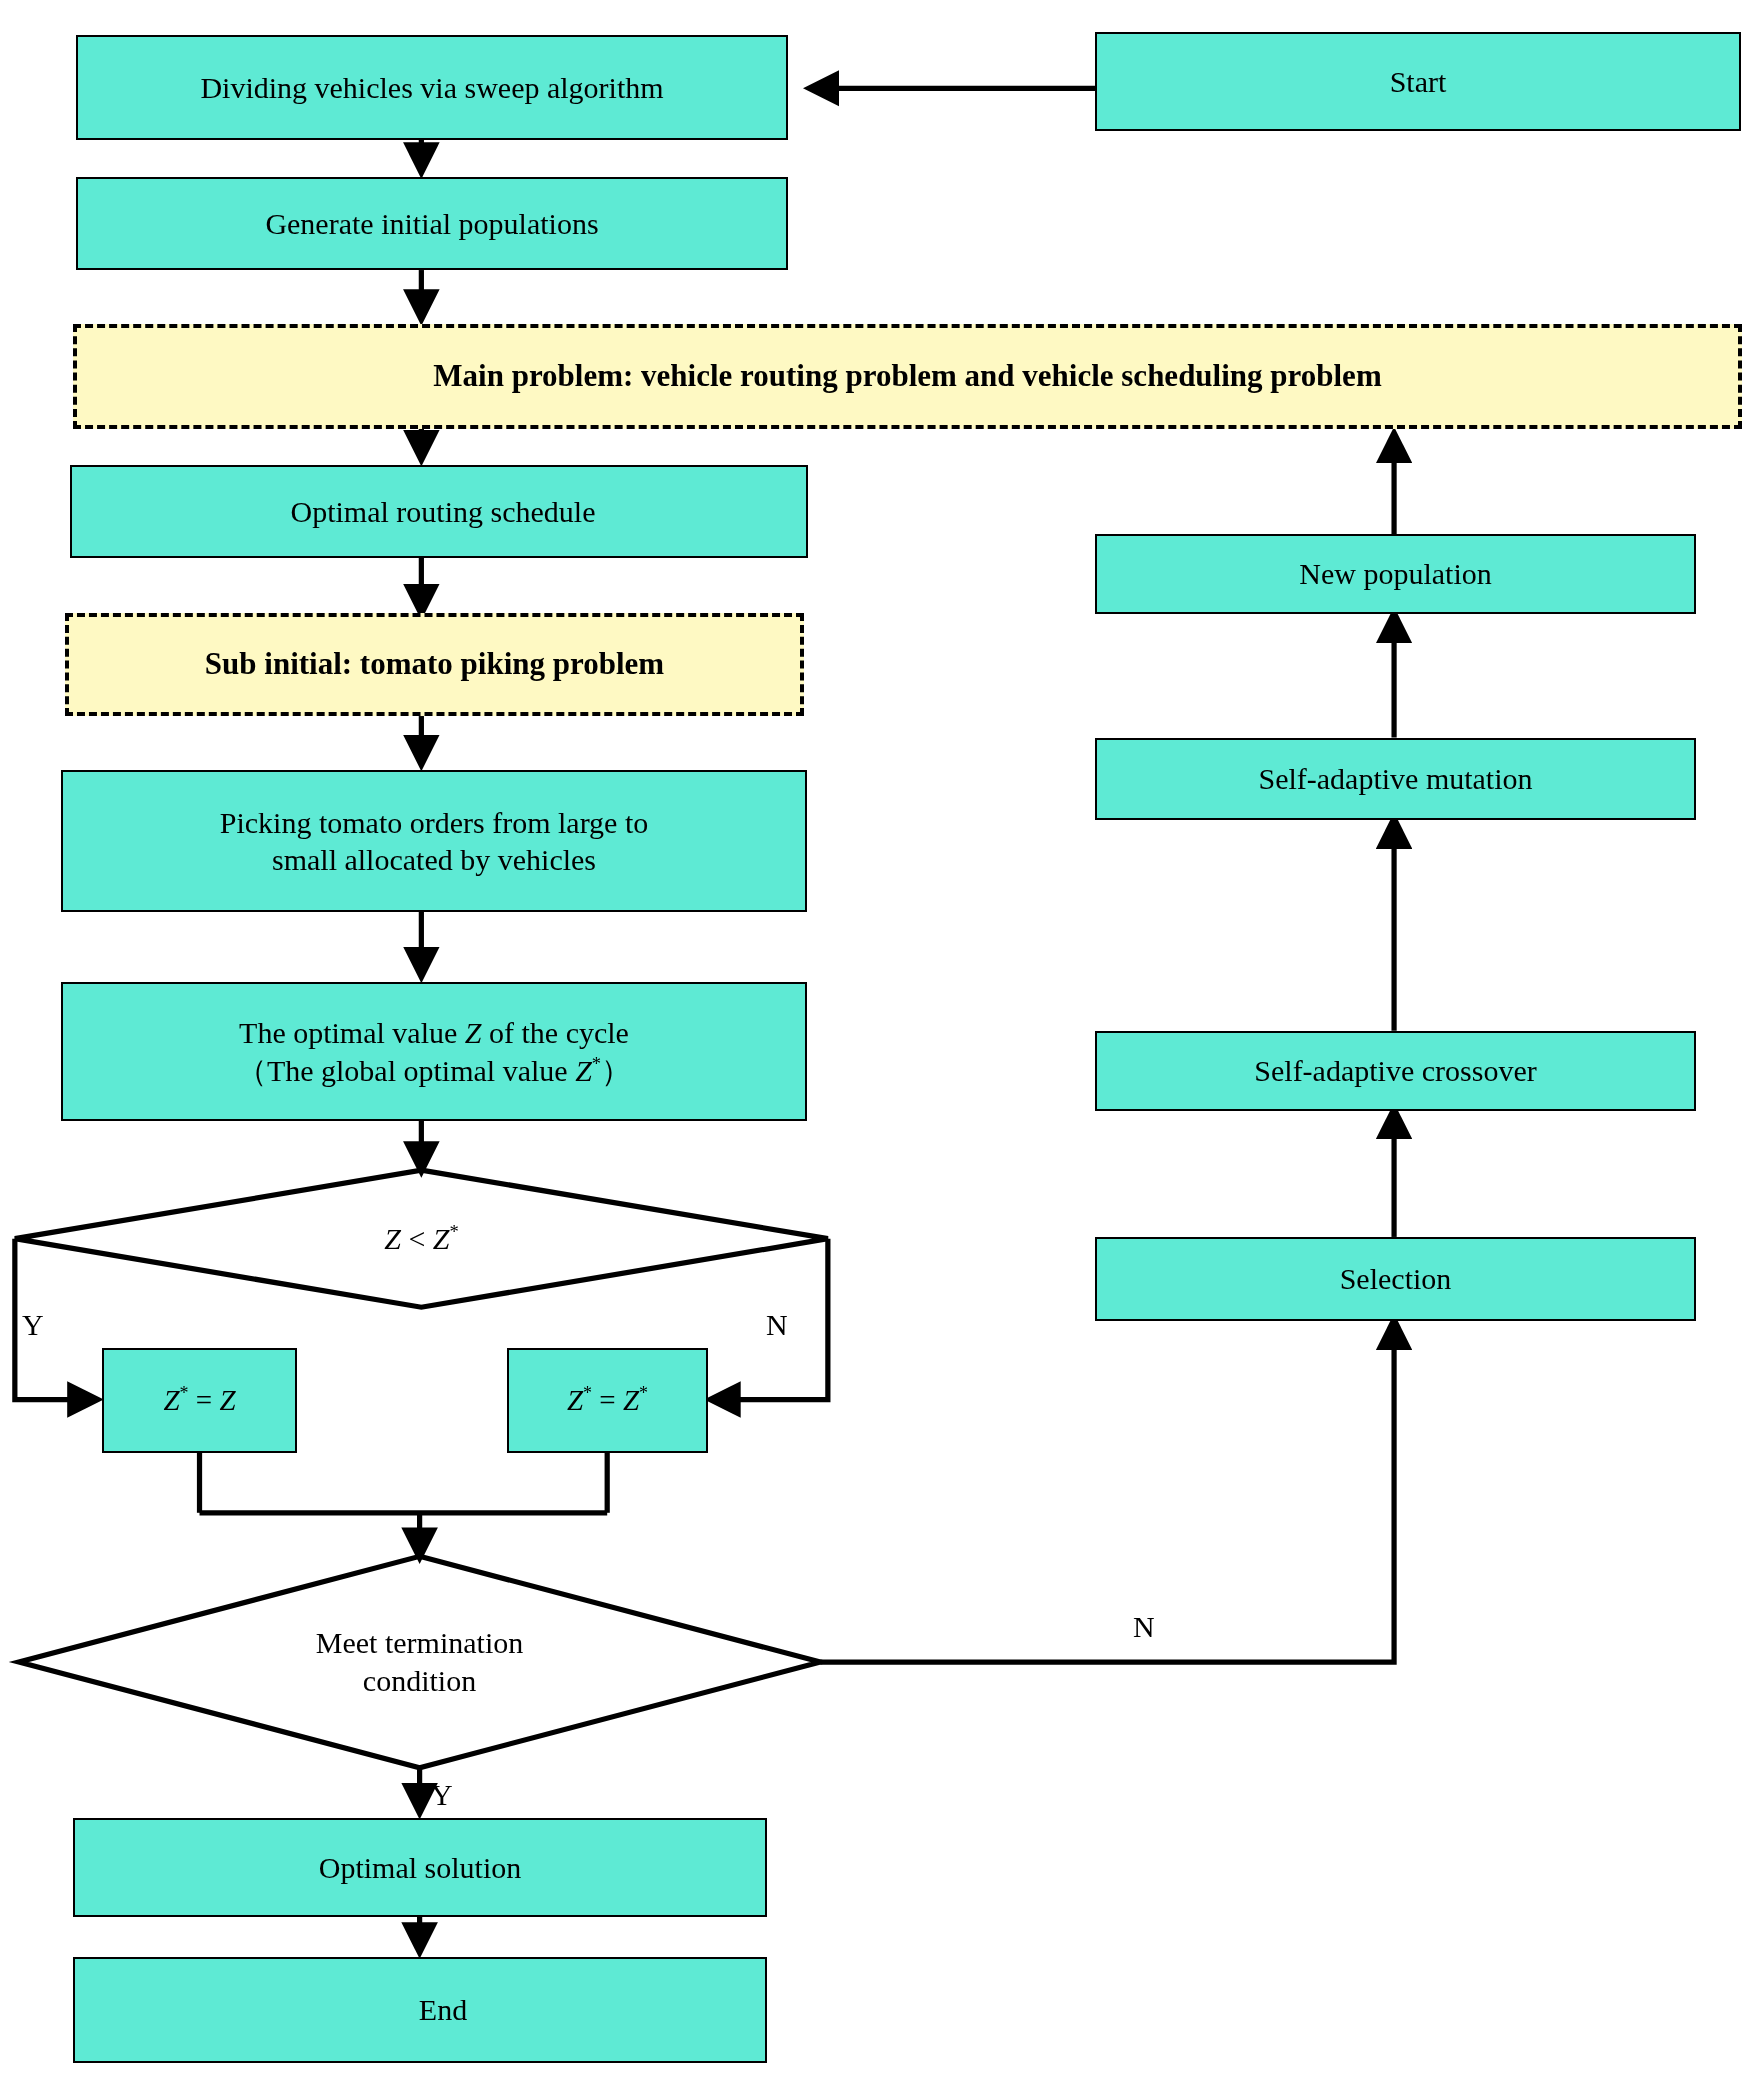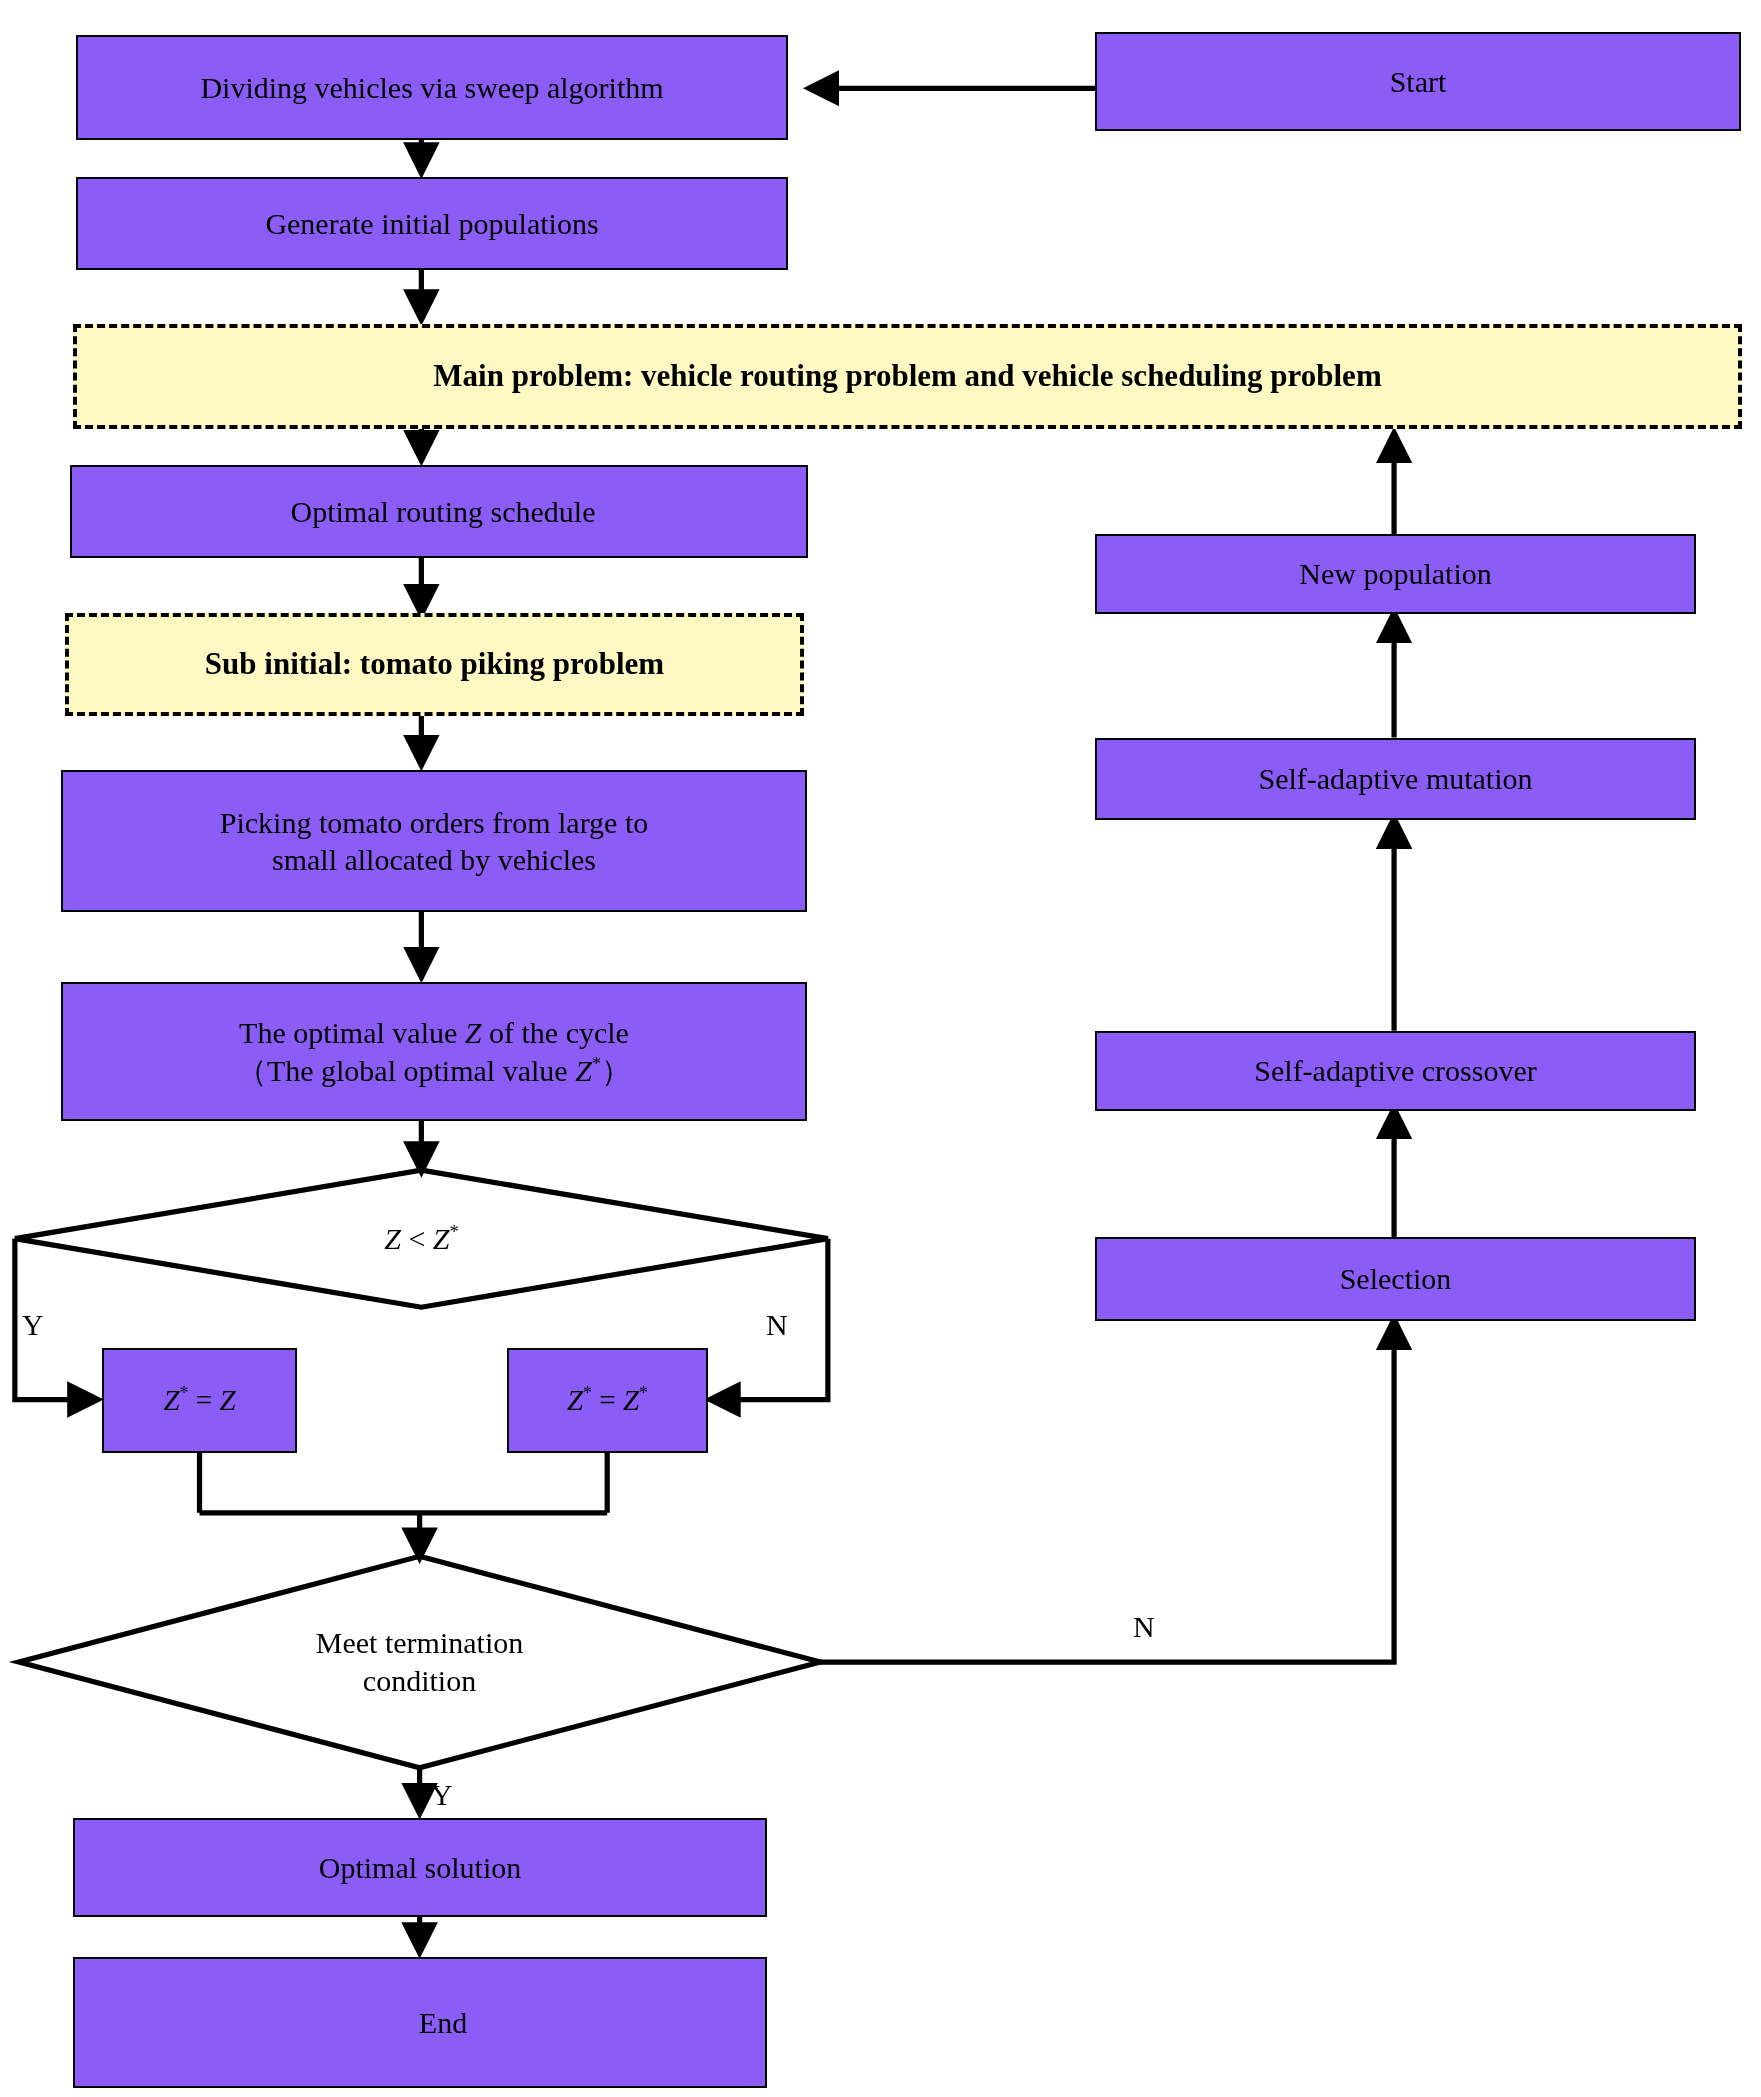--- a/index.html
+++ b/index.html
@@ -35,21 +35,21 @@
     line-height: 1.25;
     color: #000000;
   }
   .node-text {
     display: block;
     width: 100%;
     padding: 0 8.1px;
     box-sizing: border-box;
   }
   .rect-node {
-    background: #8b5cf6;
+    background: #5eead4;
     border: 2.9px solid #000000;
     font-size: 30px;
   }
   .emph-node {
     background: #fef9c3;
     border: 4.1px dashed #000000;
     font-weight: bold;
     font-size: 31px;
   }
   .diamond-node {
@@ -190,21 +190,21 @@
     <span class="node-text">
       <span>Meet termination</span><br>
       <span>condition</span>
     </span>
   </div>
 
   <div class="node rect-node" style="left:73px; top:1818px; width:694px; height:99px;">
     <span class="node-text">Optimal solution</span>
   </div>
 
-  <div class="node rect-node" style="left:73px; top:1957px; width:694px; height:131px;padding-left:46px;">
+  <div class="node rect-node" style="left:73px; top:1957px; width:694px; height:106px;padding-left:46px;">
     <span class="node-text">End</span>
   </div>
 
   <div class="node rect-node" style="left:1095px; top:534px; width:601px; height:80px;">
     <span class="node-text">New population</span>
   </div>
 
   <div class="node rect-node" style="left:1095px; top:738px; width:601px; height:82px;">
     <span class="node-text">Self-adaptive mutation</span>
   </div>

